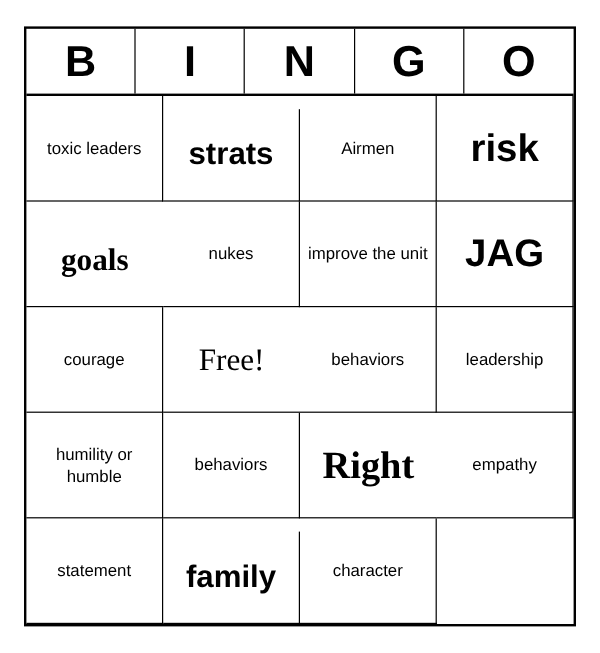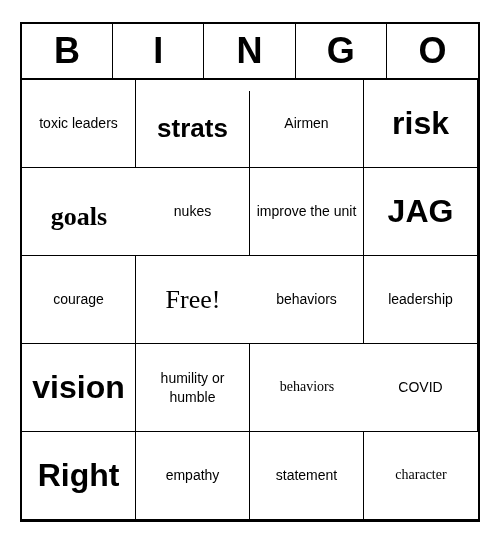--- a/index.html
+++ b/index.html
@@ -101,22 +101,21 @@
       <div class="bingo-cell">Airmen</div>
       <div class="bingo-cell xlarge-text">risk</div>
       <div class="bingo-cell large-text">goals</div>
       <div class="bingo-cell">nukes</div>
       <div class="bingo-cell">improve the unit</div>
       <div class="bingo-cell xlarge-text">JAG</div>
       <div class="bingo-cell">courage</div>
       <div class="bingo-cell free">Free!</div>
       <div class="bingo-cell">behaviors</div>
       <div class="bingo-cell">leadership</div>
-      <div class="bingo-cell xlarge-text">vision</div>
       <div class="bingo-cell">humility or humble</div>
       <div class="bingo-cell">behaviors</div>
-      <div class="bingo-cell">COVID</div>
       <div class="bingo-cell xlarge-text">Right</div>
       <div class="bingo-cell">empathy</div>
       <div class="bingo-cell">statement</div>
+      <div class="bingo-cell large-text">family</div>
       <div class="bingo-cell">character</div>
     </div>
 </div>
 
 </body></html>

